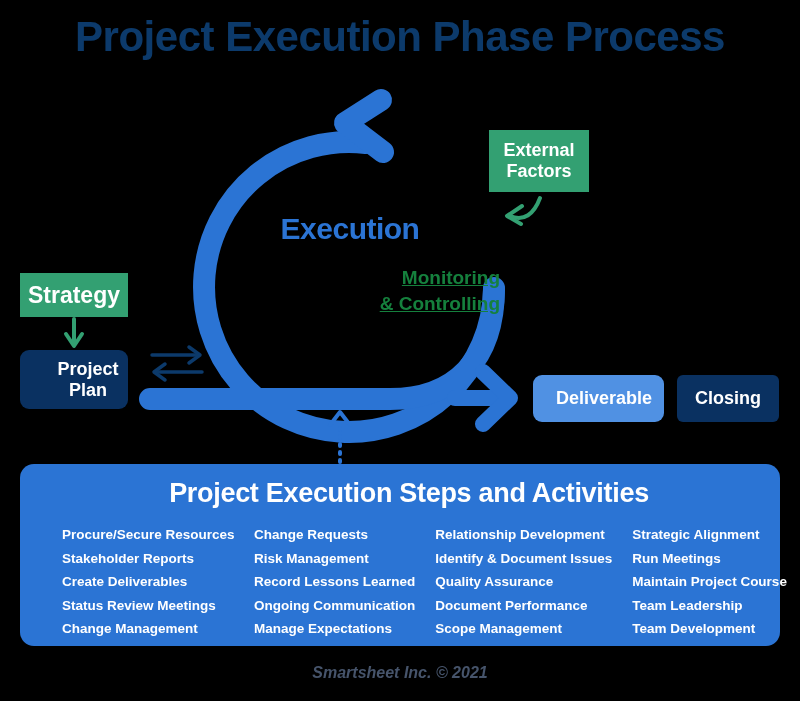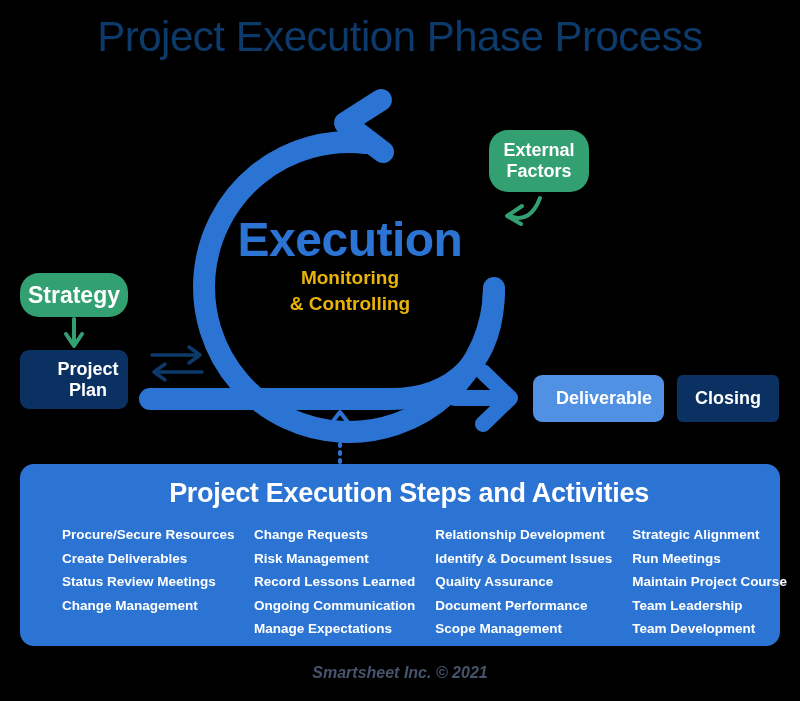--- a/index.html
+++ b/index.html
@@ -20,21 +20,21 @@
   }
 
   
   .title {
     position: absolute;
     top: 14px;
     left: 0;
     width: 800px;
     text-align: center;
     font-size: 42px;
-    font-weight: normal;
+    font-weight: bold;
     letter-spacing: -0.5px;
     color: #0C3A6B;
     line-height: 1.1;
   }
 
   
   .svg-layer {
     position: absolute;
     top: 0; left: 0;
     width: 800px;
@@ -42,49 +42,50 @@
     pointer-events: none;
   }
 
   
   .execution-label {
     position: absolute;
     left: 200px;
     top: 212px;
     width: 300px;
     text-align: center;
-    font-size: 48px;
+    font-size: 30px;
     font-weight: bold;
     color: #2B74D4;
     letter-spacing: -0.5px;
   }
   .monitoring-label {
     position: absolute;
     left: 200px;
     top: 265px;
     width: 300px;
-    text-align: center;
+    text-align: right;
     font-size: 19px;
     font-weight: bold;
-    color: #eab308;
+    color: #15803d;
     line-height: 1.35;
+    text-decoration: underline;
   }
 
   
   .node {
     position: absolute;
     display: flex;
     align-items: center;
     justify-content: center;
     text-align: center;
     font-weight: bold;
     color: #FFFFFF;
     line-height: 1.15;
   }
-  .node-green   { background: #33A072; border-radius: 19px; }
+  .node-green   { background: #33A072; border-radius: 0; }
   .node-navy    { background: #0A3161; border-radius: 9px; padding-left: 28px; }
   .node-ltblue  { background: #5091E3; border-radius: 9px; }
   .node-navy-sq { background: #0A3161; border-radius: 6px; }
 
   #node-external-factors { left: 489px; top: 130px; width: 100px; height: 62px; font-size: 18px; }
   #node-strategy         { left: 20px;  top: 273px; width: 108px; height: 44px; font-size: 23px; }
   #node-project-plan     { left: 20px;  top: 350px; width: 108px; height: 59px; font-size: 18px; }
   #node-deliverable      { left: 533px; top: 375px; width: 131px; height: 47px; font-size: 18px; padding-left: 11px; }
   #node-closing          { left: 677px; top: 375px; width: 102px; height: 47px; font-size: 18px; }
 
@@ -216,20 +217,21 @@
 
   <div class="node node-ltblue" id="node-deliverable">Deliverable</div>
 
   <div class="node node-navy-sq" id="node-closing">Closing</div>
 
   <div class="panel">
     <div class="panel-title">Project Execution Steps and Activities</div>
     <div class="panel-columns">
       <div class="panel-col">
         <div class="panel-item">Procure/Secure Resources</div>
+        <div class="panel-item">Stakeholder Reports</div>
         <div class="panel-item">Create Deliverables</div>
         <div class="panel-item">Status Review Meetings</div>
         <div class="panel-item">Change Management</div>
       </div>
       <div class="panel-col">
         <div class="panel-item">Change Requests</div>
         <div class="panel-item">Risk Management</div>
         <div class="panel-item">Record Lessons Learned</div>
         <div class="panel-item">Ongoing Communication</div>
         <div class="panel-item">Manage Expectations</div>

